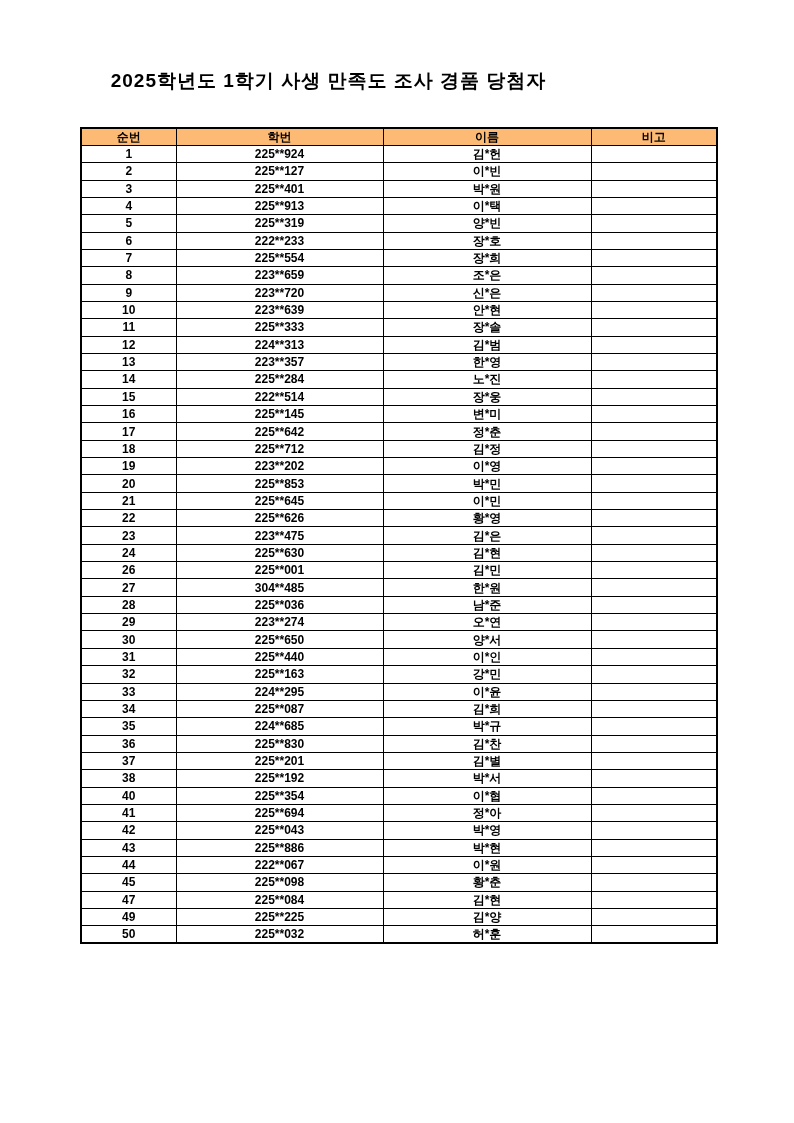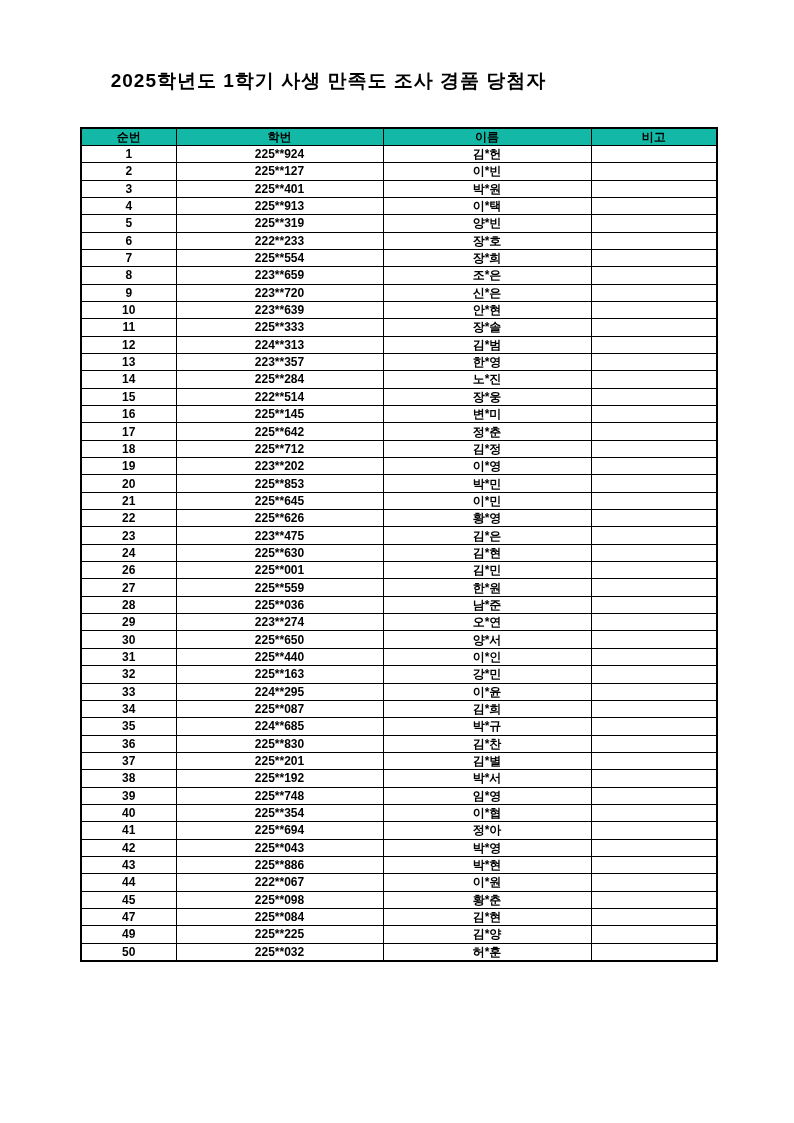--- a/index.html
+++ b/index.html
@@ -41,21 +41,21 @@
     vertical-align: middle;
     font-size: 12px;
     font-weight: 700;
     height: 17.35px;
     padding: 0 2px;
     line-height: 1;
     overflow: hidden;
     white-space: nowrap;
   }
   table.winners th {
-    background: #14b8a6;
+    background: #fdba74;
   }
   table.winners { border: 2px solid #000000; }
 </style>
 </head>
 <body>
 
 <div class="doc-title">2025학년도 1학기 사생 만족도 조사 경품 당첨자</div>
 
 <table class="winners">
   <colgroup>
@@ -218,21 +218,21 @@
         <td></td>
       </tr>
       <tr>
         <td>26</td>
         <td>225**001</td>
         <td>김*민</td>
         <td></td>
       </tr>
       <tr>
         <td>27</td>
-        <td>225**559</td>
+        <td>304**485</td>
         <td>한*원</td>
         <td></td>
       </tr>
       <tr>
         <td>28</td>
         <td>225**036</td>
         <td>남*준</td>
         <td></td>
       </tr>
       <tr>
@@ -286,26 +286,20 @@
       <tr>
         <td>37</td>
         <td>225**201</td>
         <td>김*별</td>
         <td></td>
       </tr>
       <tr>
         <td>38</td>
         <td>225**192</td>
         <td>박*서</td>
-        <td></td>
-      </tr>
-      <tr>
-        <td>39</td>
-        <td>225**748</td>
-        <td>임*영</td>
         <td></td>
       </tr>
       <tr>
         <td>40</td>
         <td>225**354</td>
         <td>이*협</td>
         <td></td>
       </tr>
       <tr>
         <td>41</td>

